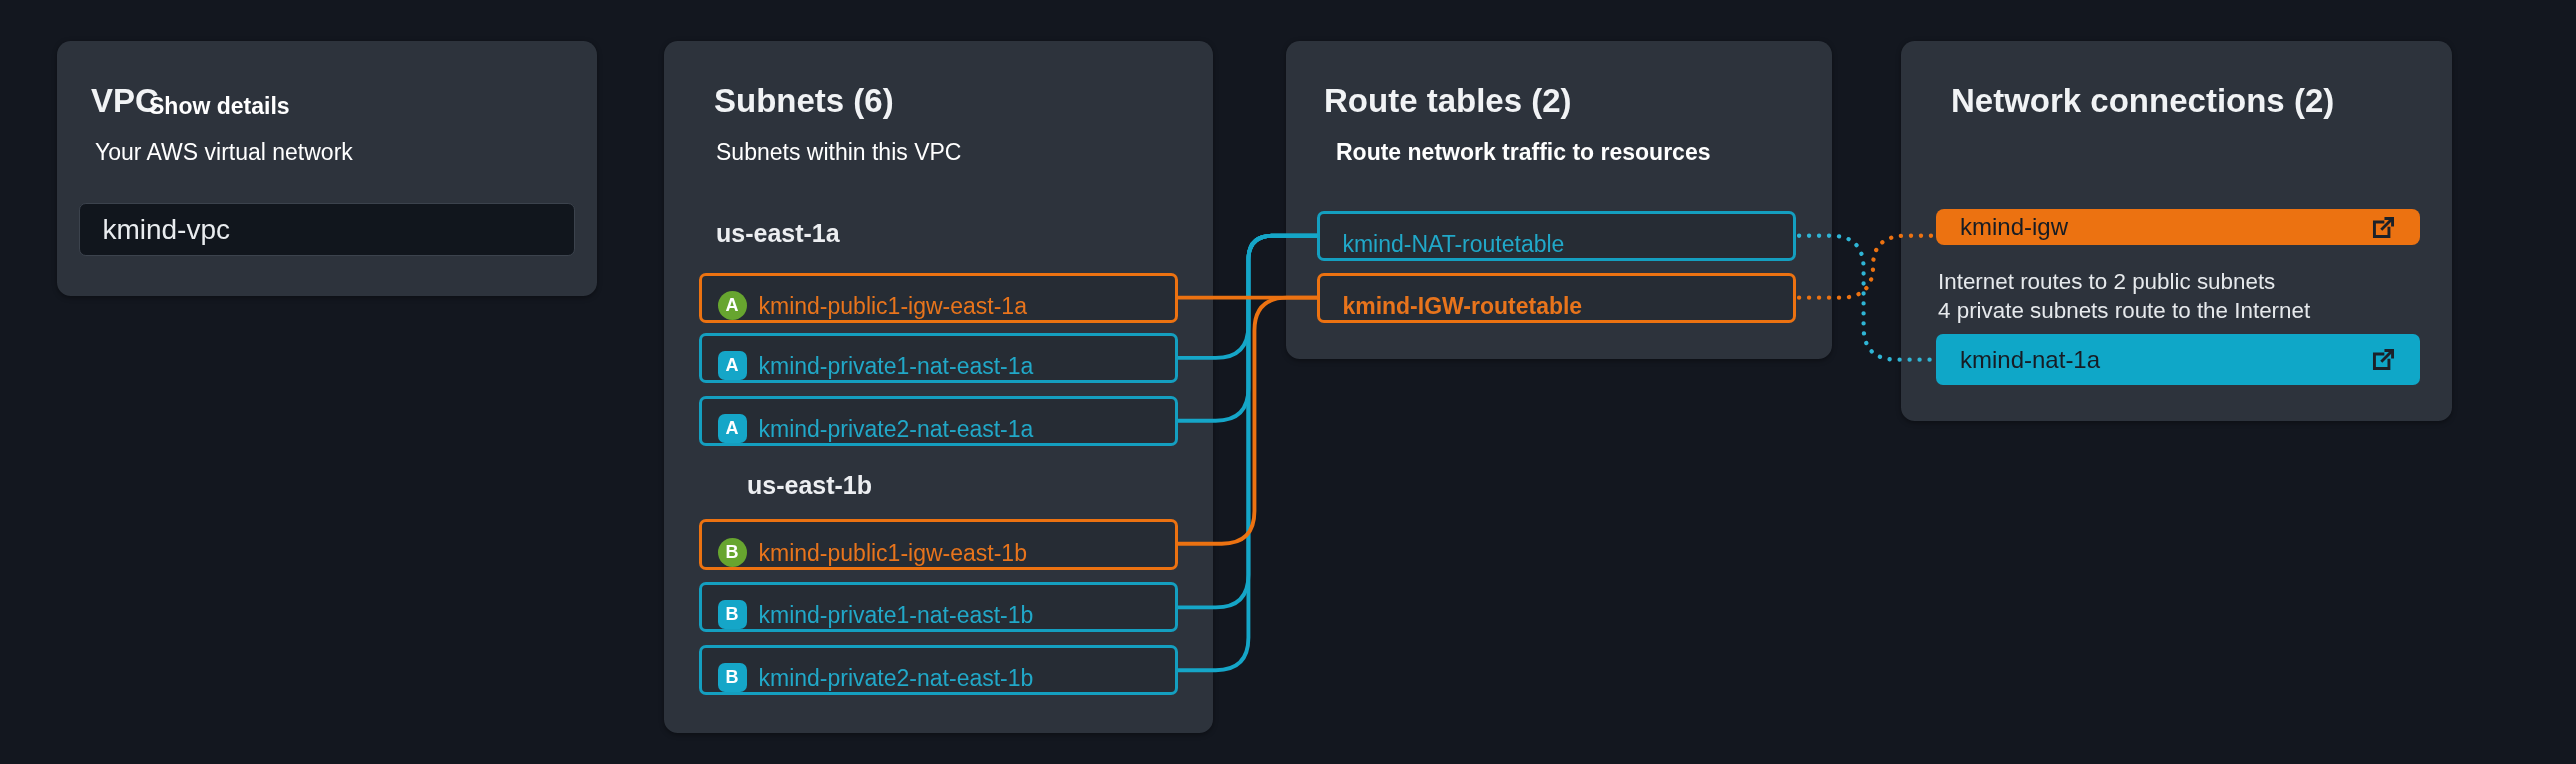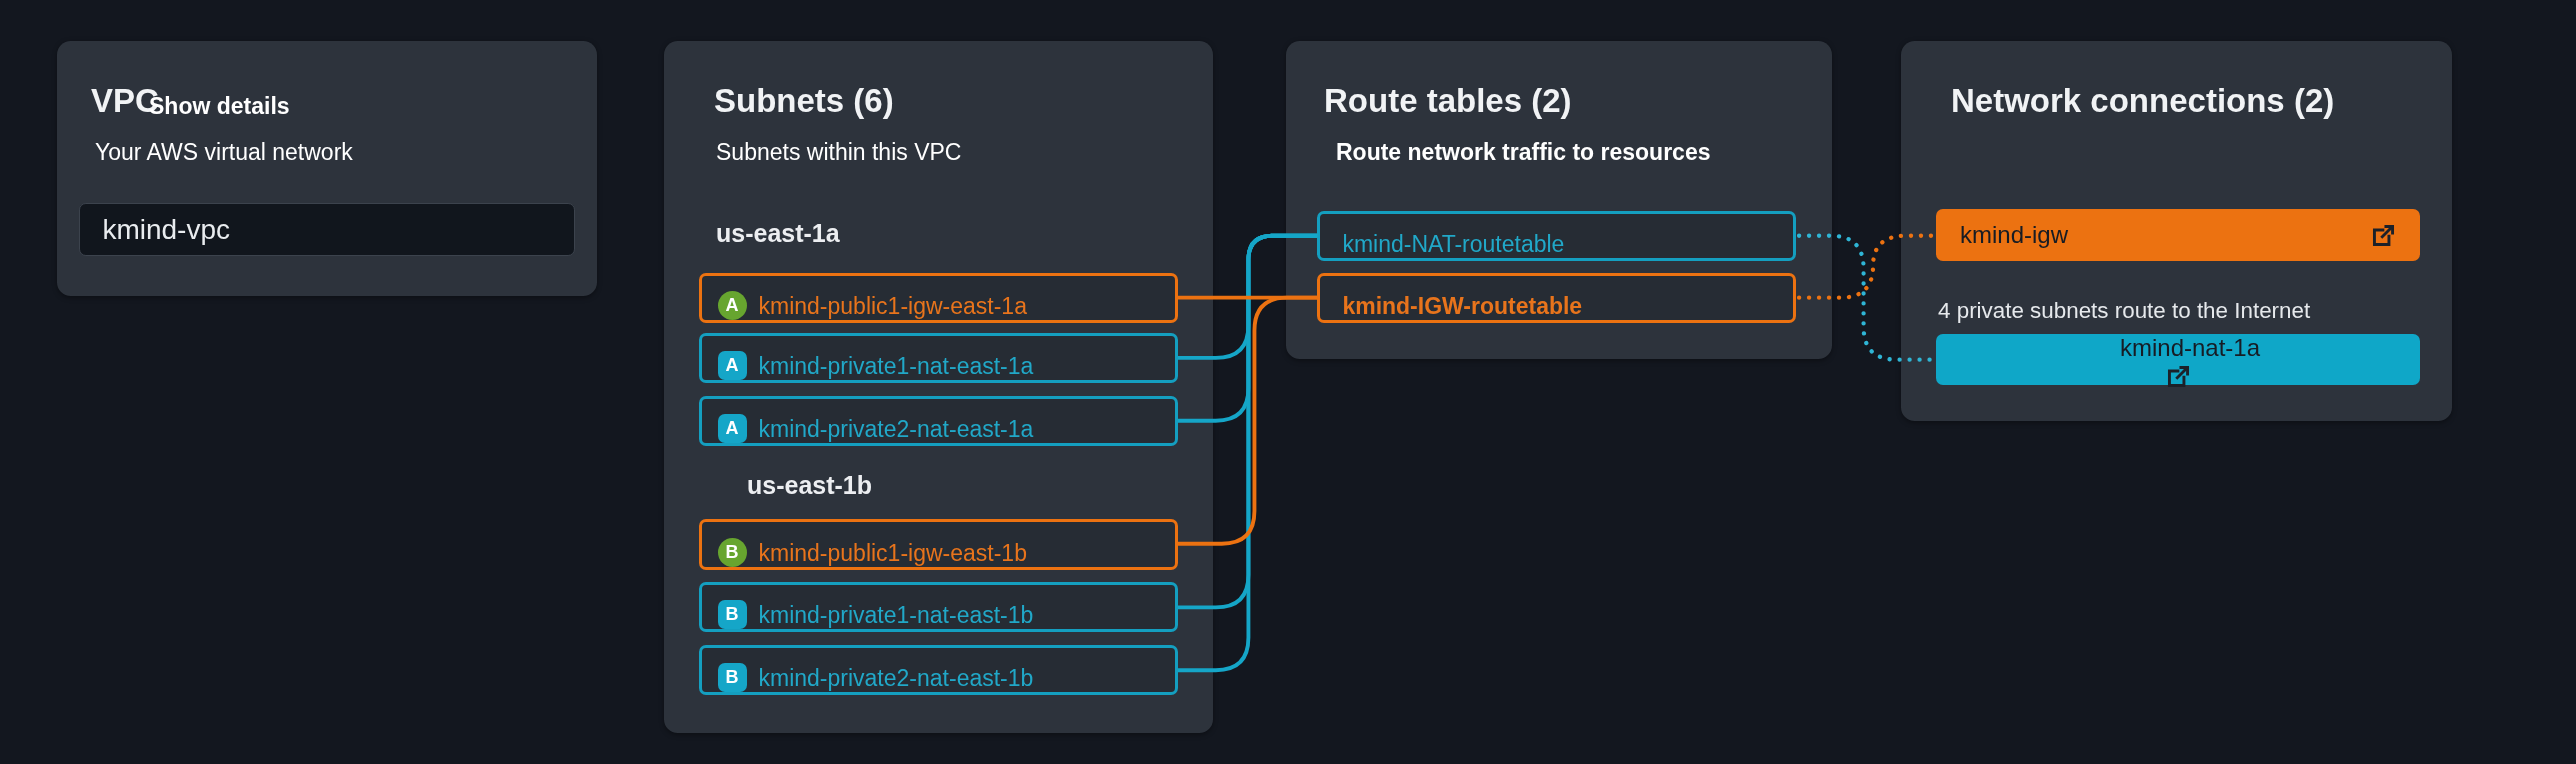--- a/index.html
+++ b/index.html
@@ -19,21 +19,21 @@
   .node .lbl{white-space:nowrap;}
   .badge{width:29px;height:29px;margin-left:15.5px;margin-right:12px;flex:0 0 auto;
          display:flex;align-items:center;justify-content:center;
          color:#fff;font-size:18px;font-weight:700;}
   .badge.public{background:#67a52f;border-radius:50%;}
   .badge.private{background:#15a6c8;border-radius:6.9px;}
   .rtnode{padding-left:22.4px;}
   .fillnode{position:absolute;display:flex;align-items:center;border-radius:6.9px;
             font-size:24px;color:#171c24;box-sizing:border-box;padding-left:24px;cursor:pointer;}
   .fillnode.orange{background:#ec7211;}
-  .fillnode.blue{background:#0fa7c8;flex-direction:column;}
+  .fillnode.blue{background:#0fa7c8;}
   .fillnode .lbl{flex:1 1 auto;white-space:nowrap;}
   .extlink{width:29px;height:29px;margin-right:22.4px;flex:0 0 auto;cursor:pointer;}
   .desc{position:absolute;color:#e6e9ec;font-size:22.4px;line-height:29px;white-space:nowrap;}
   svg.wires{position:absolute;left:0;top:0;z-index:5;pointer-events:none;}
 </style>
 </head>
 <body>
 
 <div class="stage">
 
@@ -86,28 +86,29 @@
   <div class="node blue rtnode" style="left:1317px;top:211px;width:479px;height:50px;">
     <span class="lbl">kmind-NAT-routetable</span>
   </div>
   <div class="node orange rtnode" style="left:1317px;top:273px;width:479px;height:50px;font-weight:bold;">
     <span class="lbl">kmind-IGW-routetable</span>
   </div>
 
   <div class="panel" style="left:1901px;top:41px;width:551px;height:380px;"></div>
   <div class="title" style="left:1951px;top:83px;">Network connections (2)</div>
 
-  <div class="fillnode orange" style="left:1936px;top:209px;width:484px;height:52px;">
+  <div class="fillnode orange" style="left:1936px;top:209px;width:484px;height:36px;border-radius:8px;">
     <span class="lbl">kmind-igw</span>
     <svg class="extlink" viewBox="0 0 24 24" fill="none" stroke="#1c2129" stroke-width="2.4" stroke-linecap="square">
       <path d="M16.5 12.5 V19.5 H4.5 V7.5 H11.5"></path>
       <path d="M14 4.5 H19.5 V10"></path>
       <path d="M19 5 L11 13"></path>
     </svg>
   </div>
+  <div class="desc" style="left:1938px;top:267px;">Internet routes to 2 public subnets</div>
   <div class="desc" style="left:1938px;top:296px;">4 private subnets route to the Internet</div>
 
   <div class="fillnode blue" style="left:1936px;top:334px;width:484px;height:51px;">
     <span class="lbl">kmind-nat-1a</span>
     <svg class="extlink" viewBox="0 0 24 24" fill="none" stroke="#1c2129" stroke-width="2.4" stroke-linecap="square">
       <path d="M16.5 12.5 V19.5 H4.5 V7.5 H11.5"></path>
       <path d="M14 4.5 H19.5 V10"></path>
       <path d="M19 5 L11 13"></path>
     </svg>
   </div>

